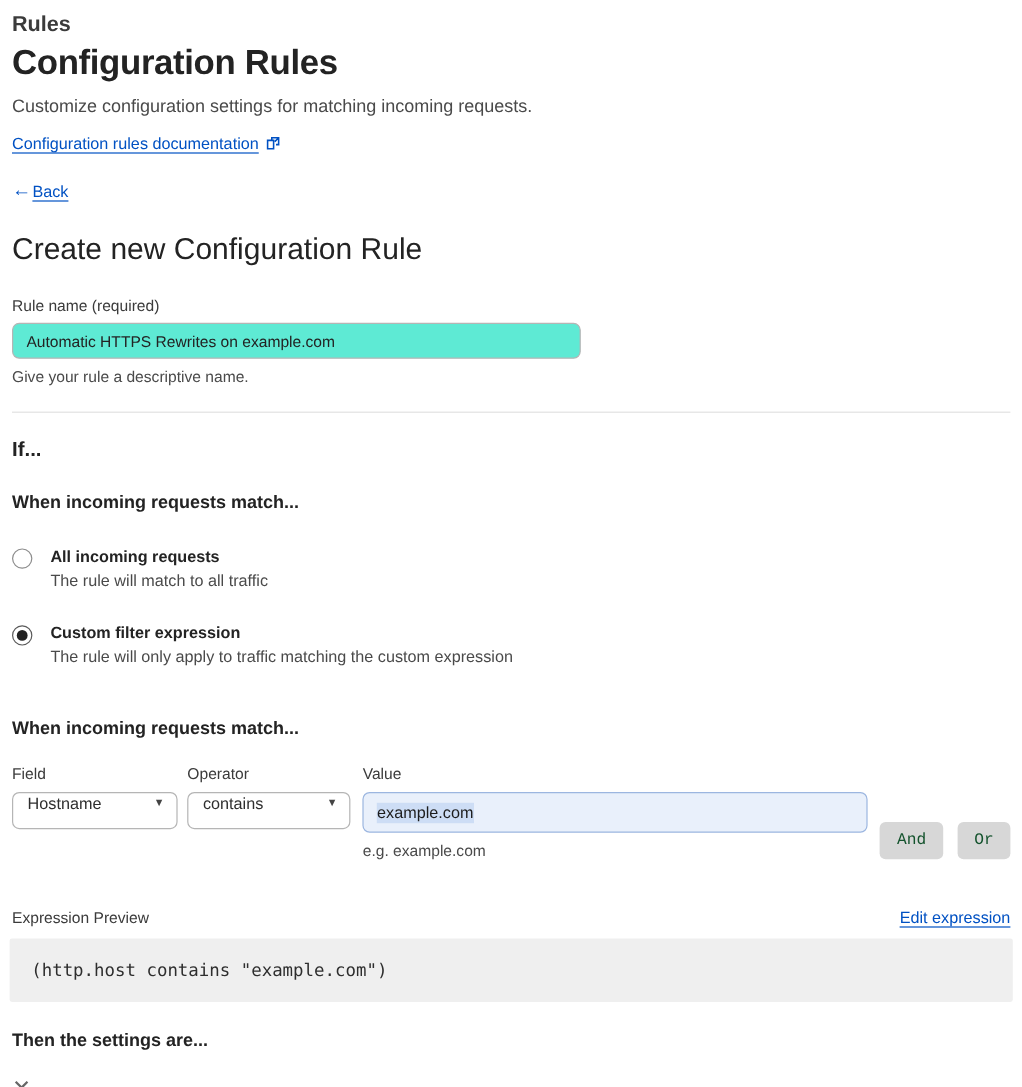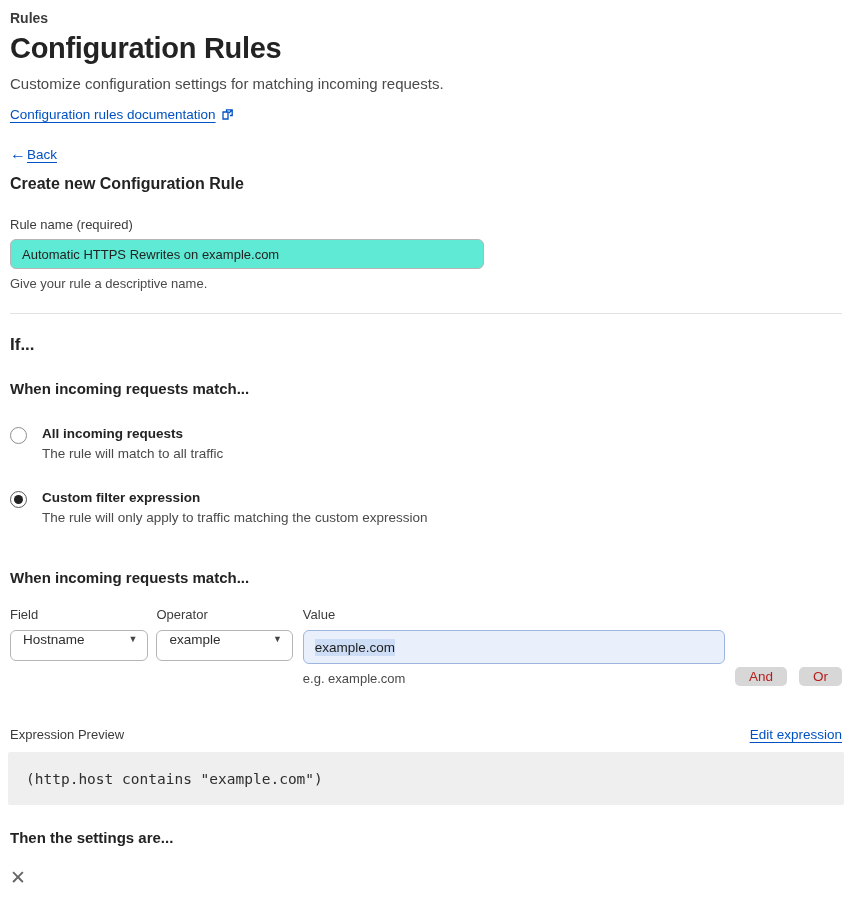--- a/index.html
+++ b/index.html
@@ -4,32 +4,32 @@
 <style>
   * { box-sizing: border-box; margin: 0; padding: 0; }
   html,body { width: 852px; height: 906px; background: #fff; overflow: hidden; }
   body {
     font-family: "Liberation Sans", "DejaVu Sans", sans-serif;
     color: #232323;
     padding: 10px 10px 0 10px;
   }
   a { cursor: pointer; }
 
-  .breadcrumb { font-size: 14px; font-weight: 600; color: #3b3b3b; }
+  .breadcrumb { font-size: 18px; font-weight: 600; color: #3b3b3b; }
   .page-title { font-size: 29px; font-weight: 700; color: #232323; margin-top: 6px; letter-spacing: -0.3px; }
   .subtitle { font-size: 15px; color: #4a4a4a; margin-top: 10px; }
 
   .doc-link-row { margin-top: 15px; display: flex; align-items: center; gap: 5px; }
   .link { color: #0051c3; font-size: 13.5px; text-decoration: underline; text-underline-offset: 3px; }
   .ext-icon svg { display: block; }
 
   .back-row { margin-top: 24px; display: flex; align-items: center; }
   .back-arrow { color: #0051c3; font-size: 16px; line-height: 1; margin-right: 1px; }
 
-  .section-heading { font-size: 16px; font-weight: 700; margin-top: 13px; }
+  .section-heading { font-size: 25px; font-weight: 400; margin-top: 27px; }
 
   .field-label { font-size: 13px; color: #3b3b3b; margin-top: 24px; }
   .rule-name-input {
     margin-top: 7px; width: 474px; height: 30px;
     border: 1px solid #b5b5b5; border-radius: 6px;
     padding: 0 11px; font-size: 13px; color: #232323;
     font-family: "Liberation Sans", "DejaVu Sans", sans-serif;
     background: #5eead4; outline: none; display: block;
   }
   .helper { font-size: 13px; color: #4a4a4a; margin-top: 7px; }
@@ -68,23 +68,23 @@
   .col-field { width: 140px; margin-right: 8px; }
   .col-operator { width: 138px; margin-right: 10px; }
   .col-value { width: 427px; }
   .value-input {
     border: 1px solid #9cb6e0; background: #e9f0fb;
     display: flex; align-items: center; padding: 16px 11px; cursor: text;
   }
   .value-input .selected-text { background: #cdddf5; color: #1d1d1d; padding: 1px 0; }
   .conj-buttons { display: flex; align-self: flex-end; margin-left: 10px; gap: 12px; }
   .conj-btn {
-    height: 19px; padding: 0 14px; border: none; border-radius: 5px;
-    background: #d7d7d7; color: #b91c1c; font-size: 13.5px;
-    font-family: Liberation Sans, sans-serif; cursor: pointer;
+    height: 31px; padding: 0 14px; border: none; border-radius: 5px;
+    background: #d7d7d7; color: #14532d; font-size: 13.5px;
+    font-family: Liberation Mono, monospace; cursor: pointer;
   }
 
   .preview-row { display: flex; justify-content: space-between; align-items: flex-end; margin-top: 41px; }
   .preview-label { font-size: 13px; color: #3b3b3b; }
 
   .code-block {
     margin-top: 10px; margin-left: -2px; width: 836px; height: 53px;
     background: #efefef; border-radius: 2px;
     display: flex; align-items: center; padding: 0 18px;
     font-family: "DejaVu Sans Mono", "Liberation Mono", monospace;
@@ -158,21 +158,21 @@
   <div class="builder-col col-field">
     <div class="col-label">Field</div>
     <div class="control select">
       <span>Hostname</span>
       <span class="caret">▼</span>
     </div>
   </div>
   <div class="builder-col col-operator">
     <div class="col-label">Operator</div>
     <div class="control select">
-      <span>example</span>
+      <span>contains</span>
       <span class="caret">▼</span>
     </div>
   </div>
   <div class="builder-col col-value">
     <div class="col-label">Value</div>
     <div class="control value-input">
       <span class="selected-text">example.com</span>
     </div>
     <div class="helper">e.g. example.com</div>
   </div>

